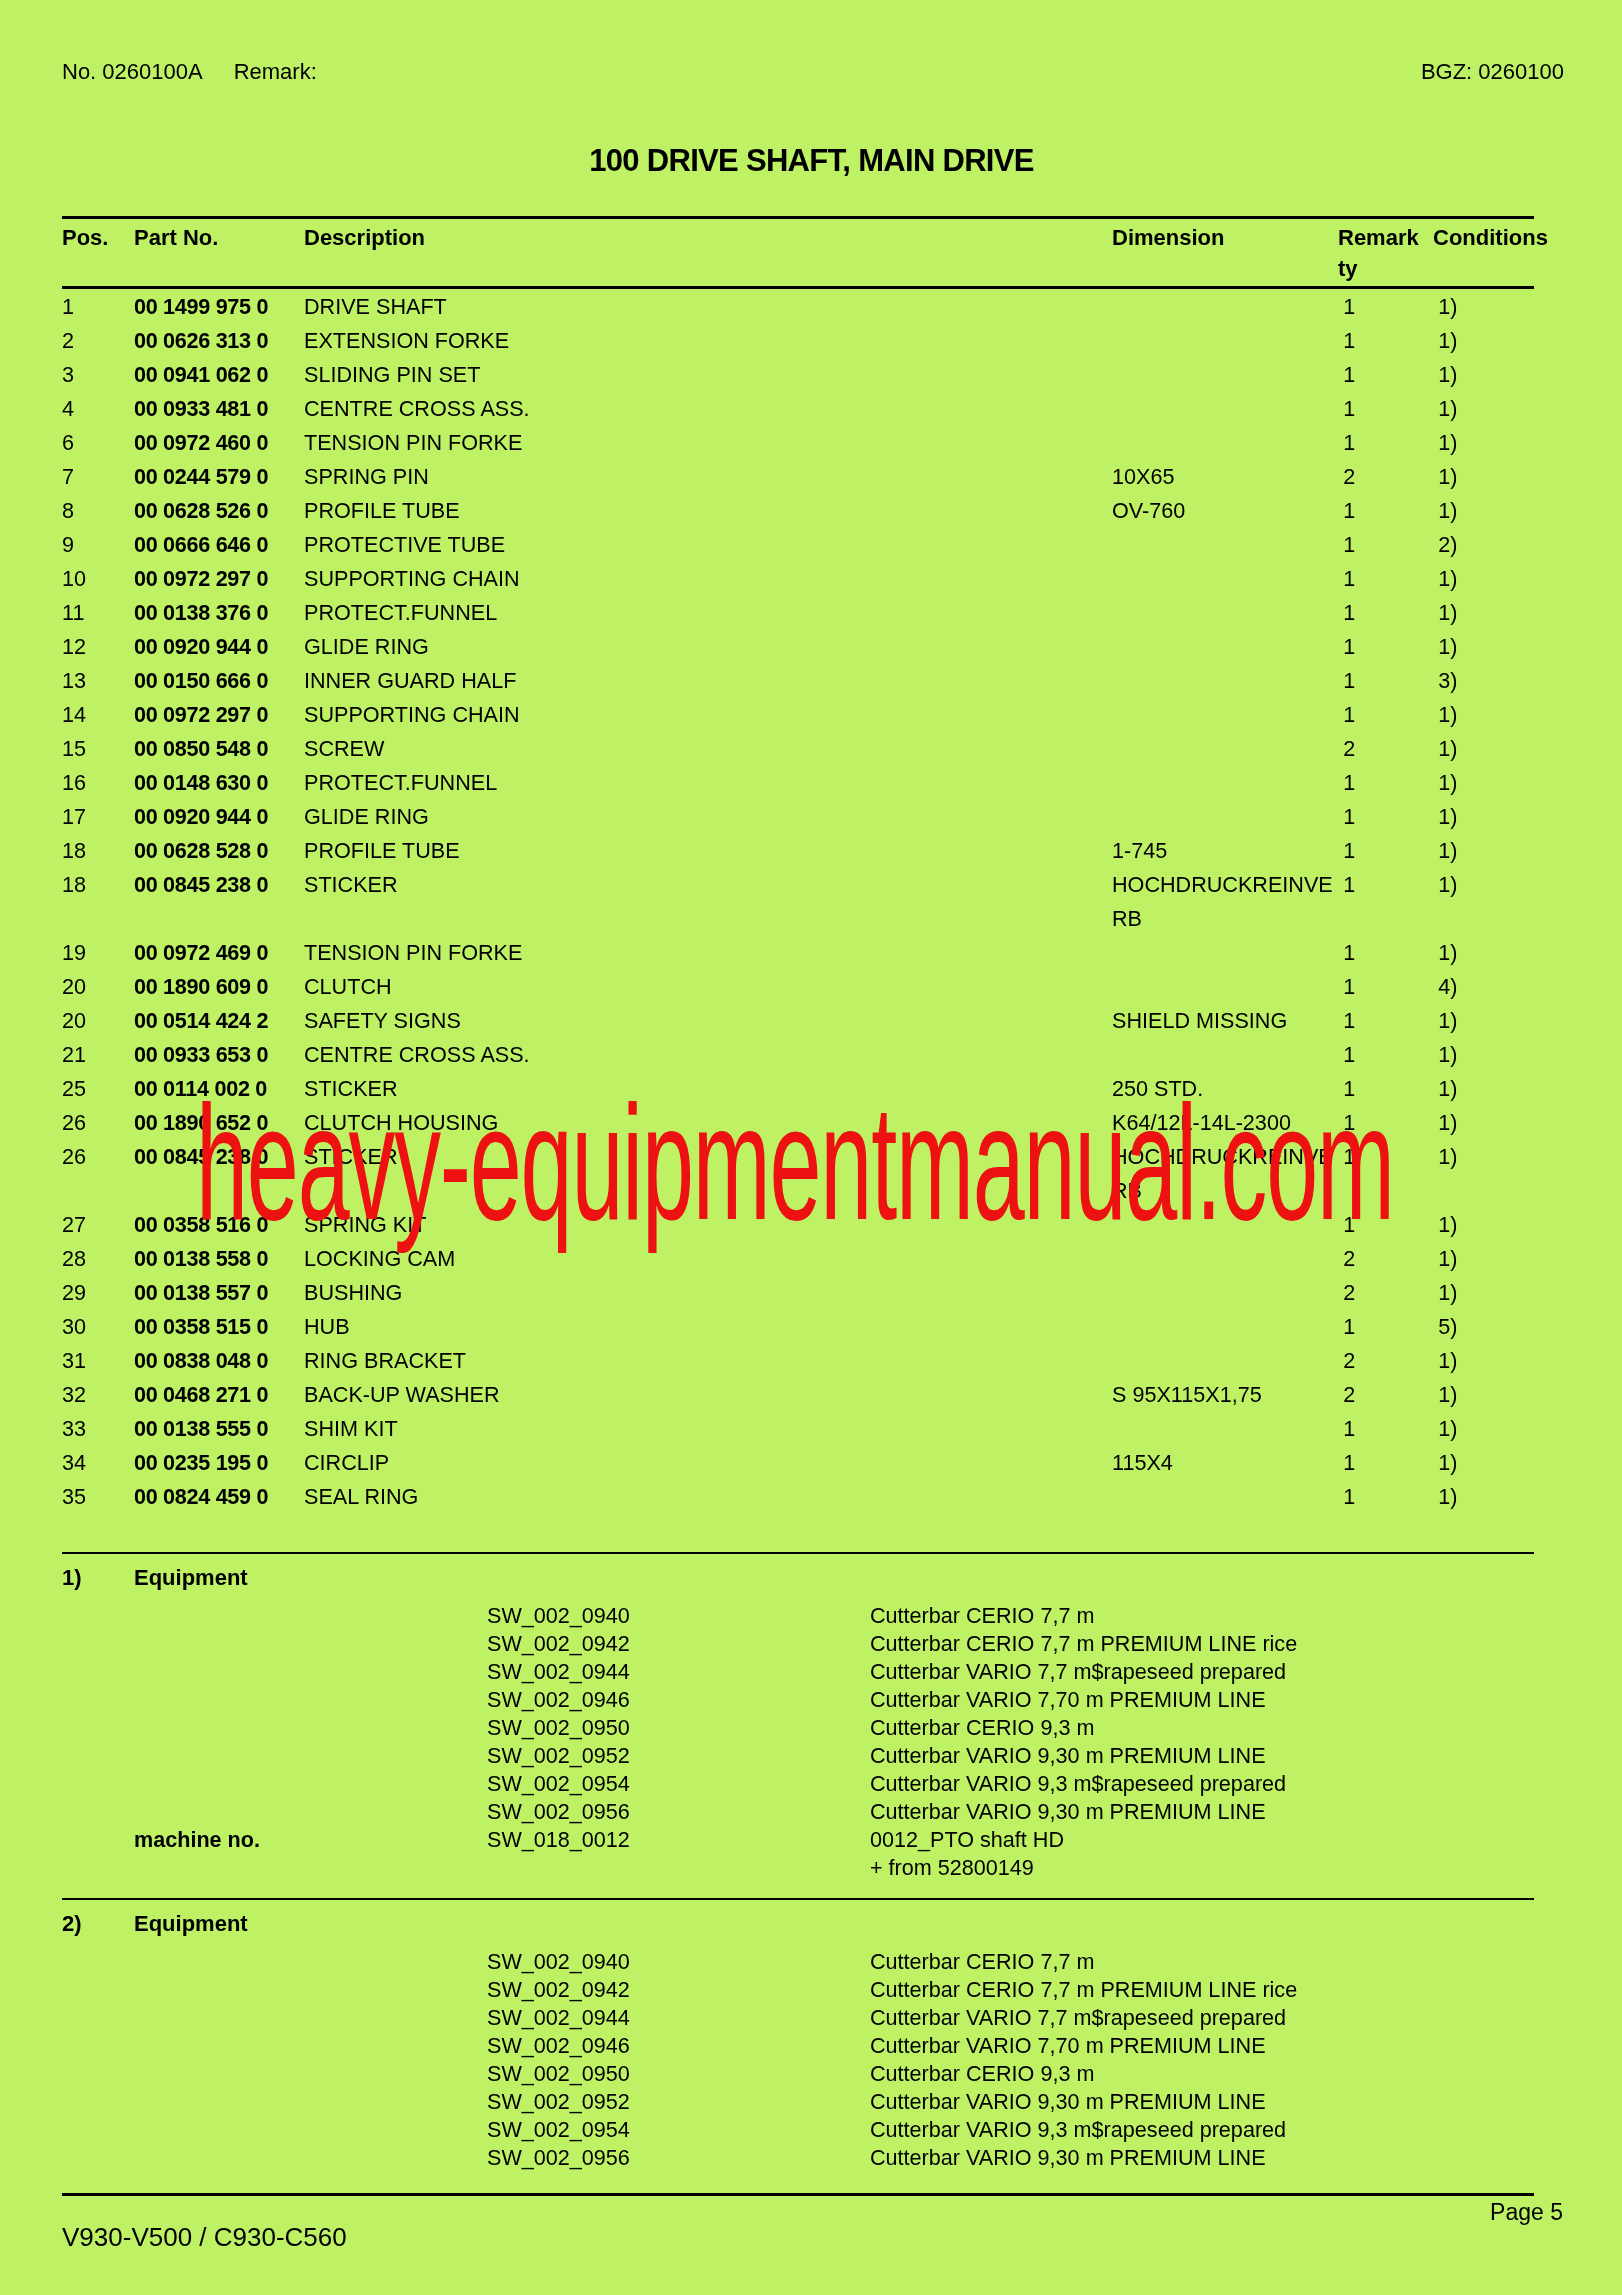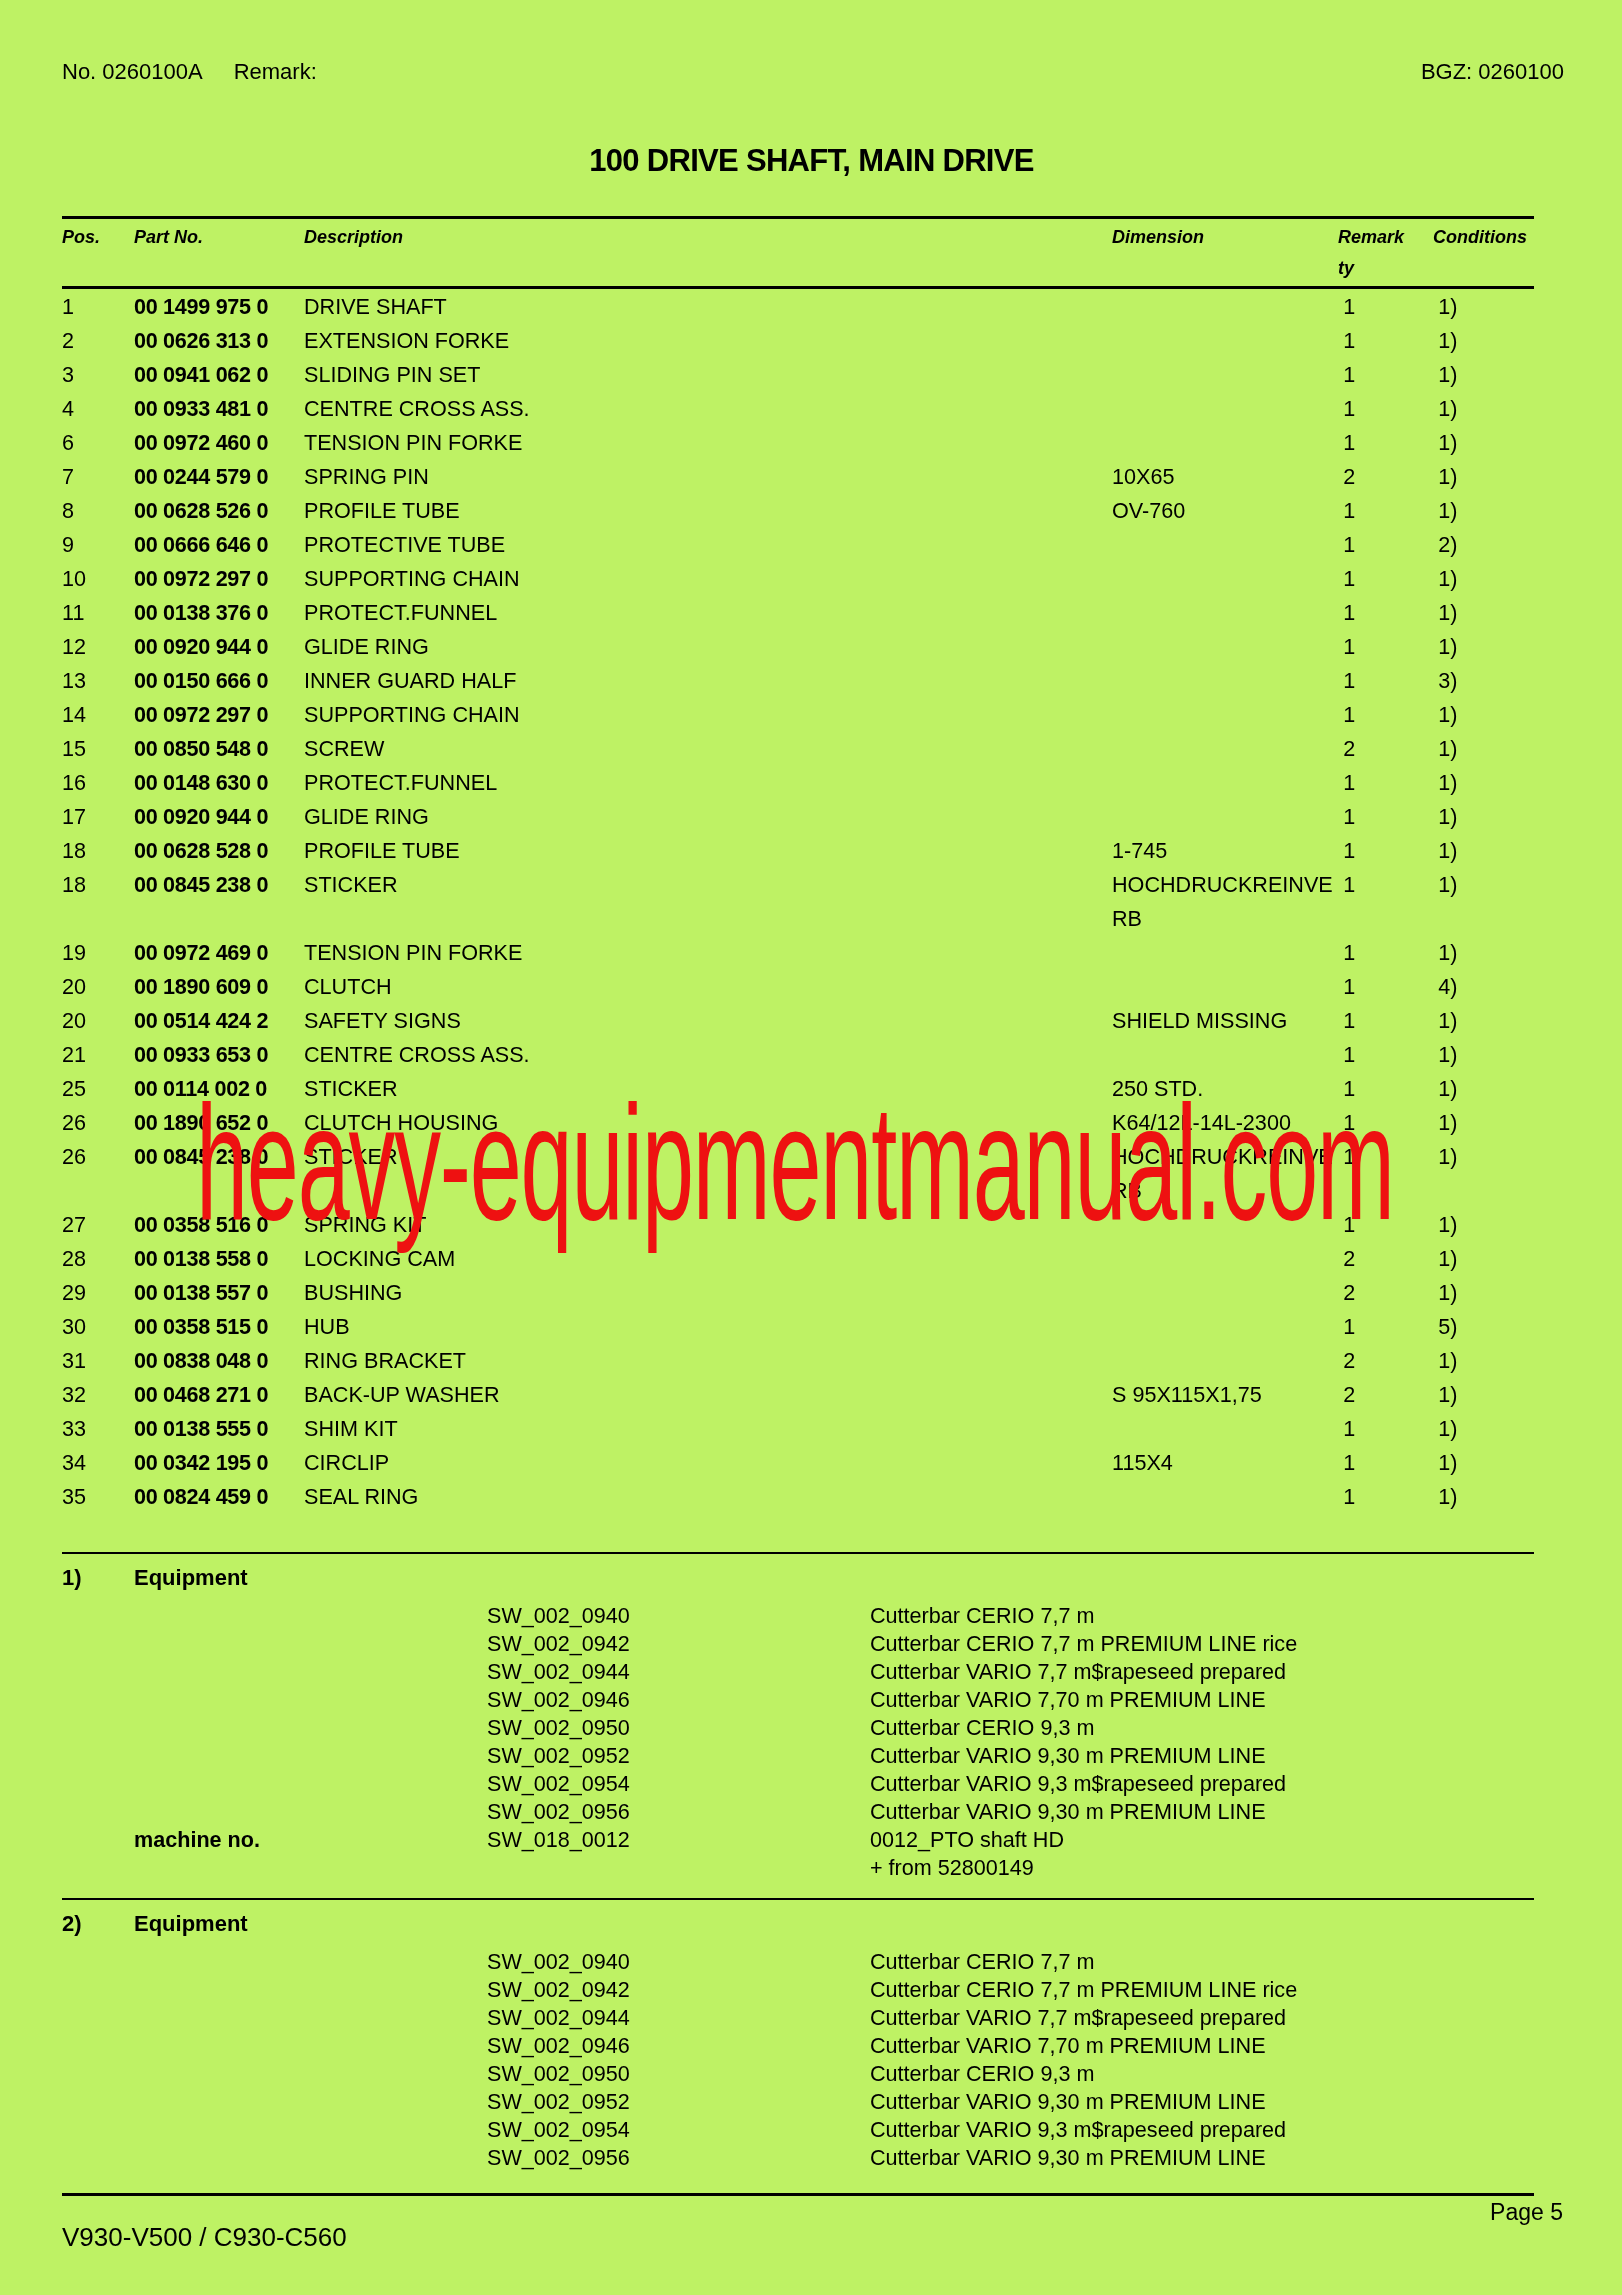--- a/index.html
+++ b/index.html
@@ -14,23 +14,22 @@
   .page-title{
     position:absolute;top:143px;left:0;width:100%;text-align:center;
     font-size:31px;font-weight:bold;letter-spacing:-0.7px;
   }
   
   .table-wrap{position:absolute;left:62px;top:216px;width:1472px;}
   .rule-thick{border-top:3.9px solid #000;}
   .rule-thin{border-top:2px solid #000;}
   .thead{
     display:grid;grid-template-columns:72px 170px 808px 226px 95px 101px;
-    font-weight:bold;font-size:18px;line-height:31px;padding:2.6px 0 2.6px;
+    font-weight:bold;font-size:22px;line-height:31px;padding:2.6px 0 2.6px;
     align-items:start;
-    font-style:italic;
   }
   .th-qty{white-space:pre-line;}
   .tbody{margin-top:1.3px;}
   .tr{
     display:grid;grid-template-columns:72px 170px 808px 226px 95px 101px;
     font-size:21.6px;line-height:34px;align-items:start;
   }
   .td.part{font-weight:bold;letter-spacing:-0.3px;}
   .td.dim{white-space:pre-line;}
   .td.qty{padding-left:5.2px;}
@@ -370,21 +369,21 @@
     <div class="td pos">33</div>
     <div class="td part">00 0138 555 0</div>
     <div class="td desc">SHIM KIT</div>
     <div class="td dim"></div>
     <div class="td qty">1</div>
     <div class="td cond">1)</div>
   </div>
 
   <div class="tr">
     <div class="td pos">34</div>
-    <div class="td part">00 0342 195 0</div>
+    <div class="td part">00 0235 195 0</div>
     <div class="td desc">CIRCLIP</div>
     <div class="td dim">115X4</div>
     <div class="td qty">1</div>
     <div class="td cond">1)</div>
   </div>
 
   <div class="tr">
     <div class="td pos">35</div>
     <div class="td part">00 0824 459 0</div>
     <div class="td desc">SEAL RING</div>

